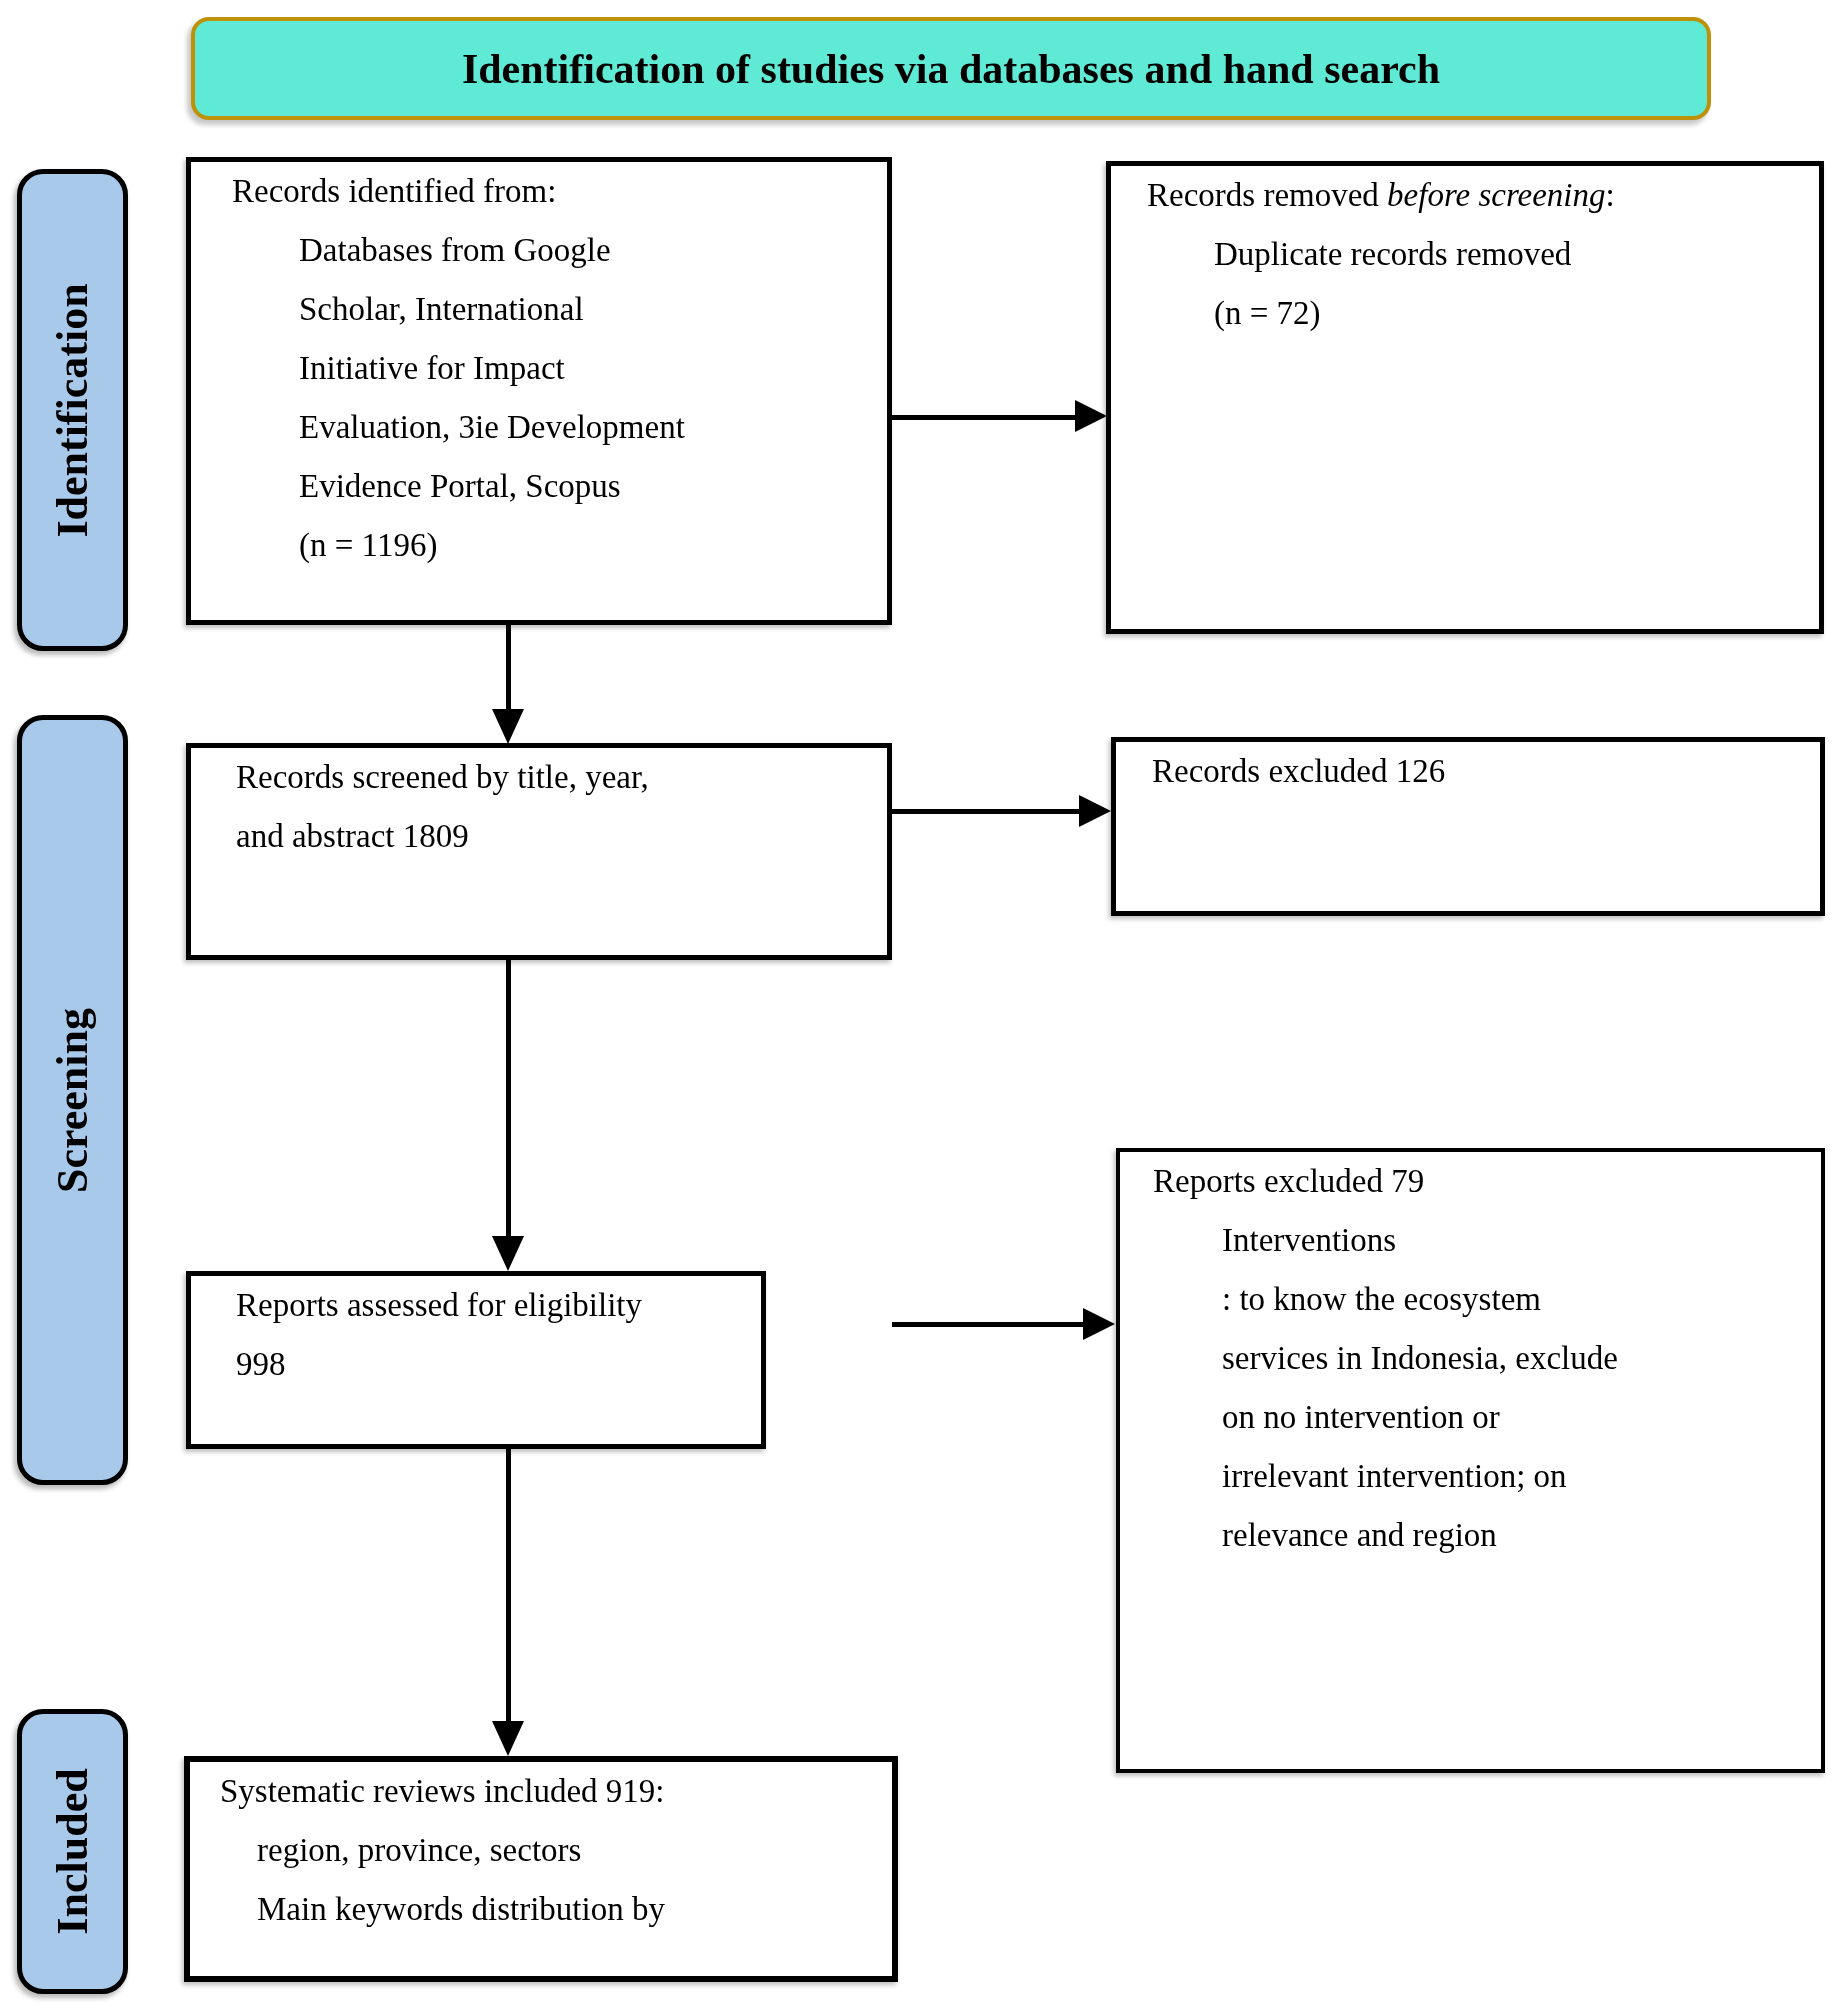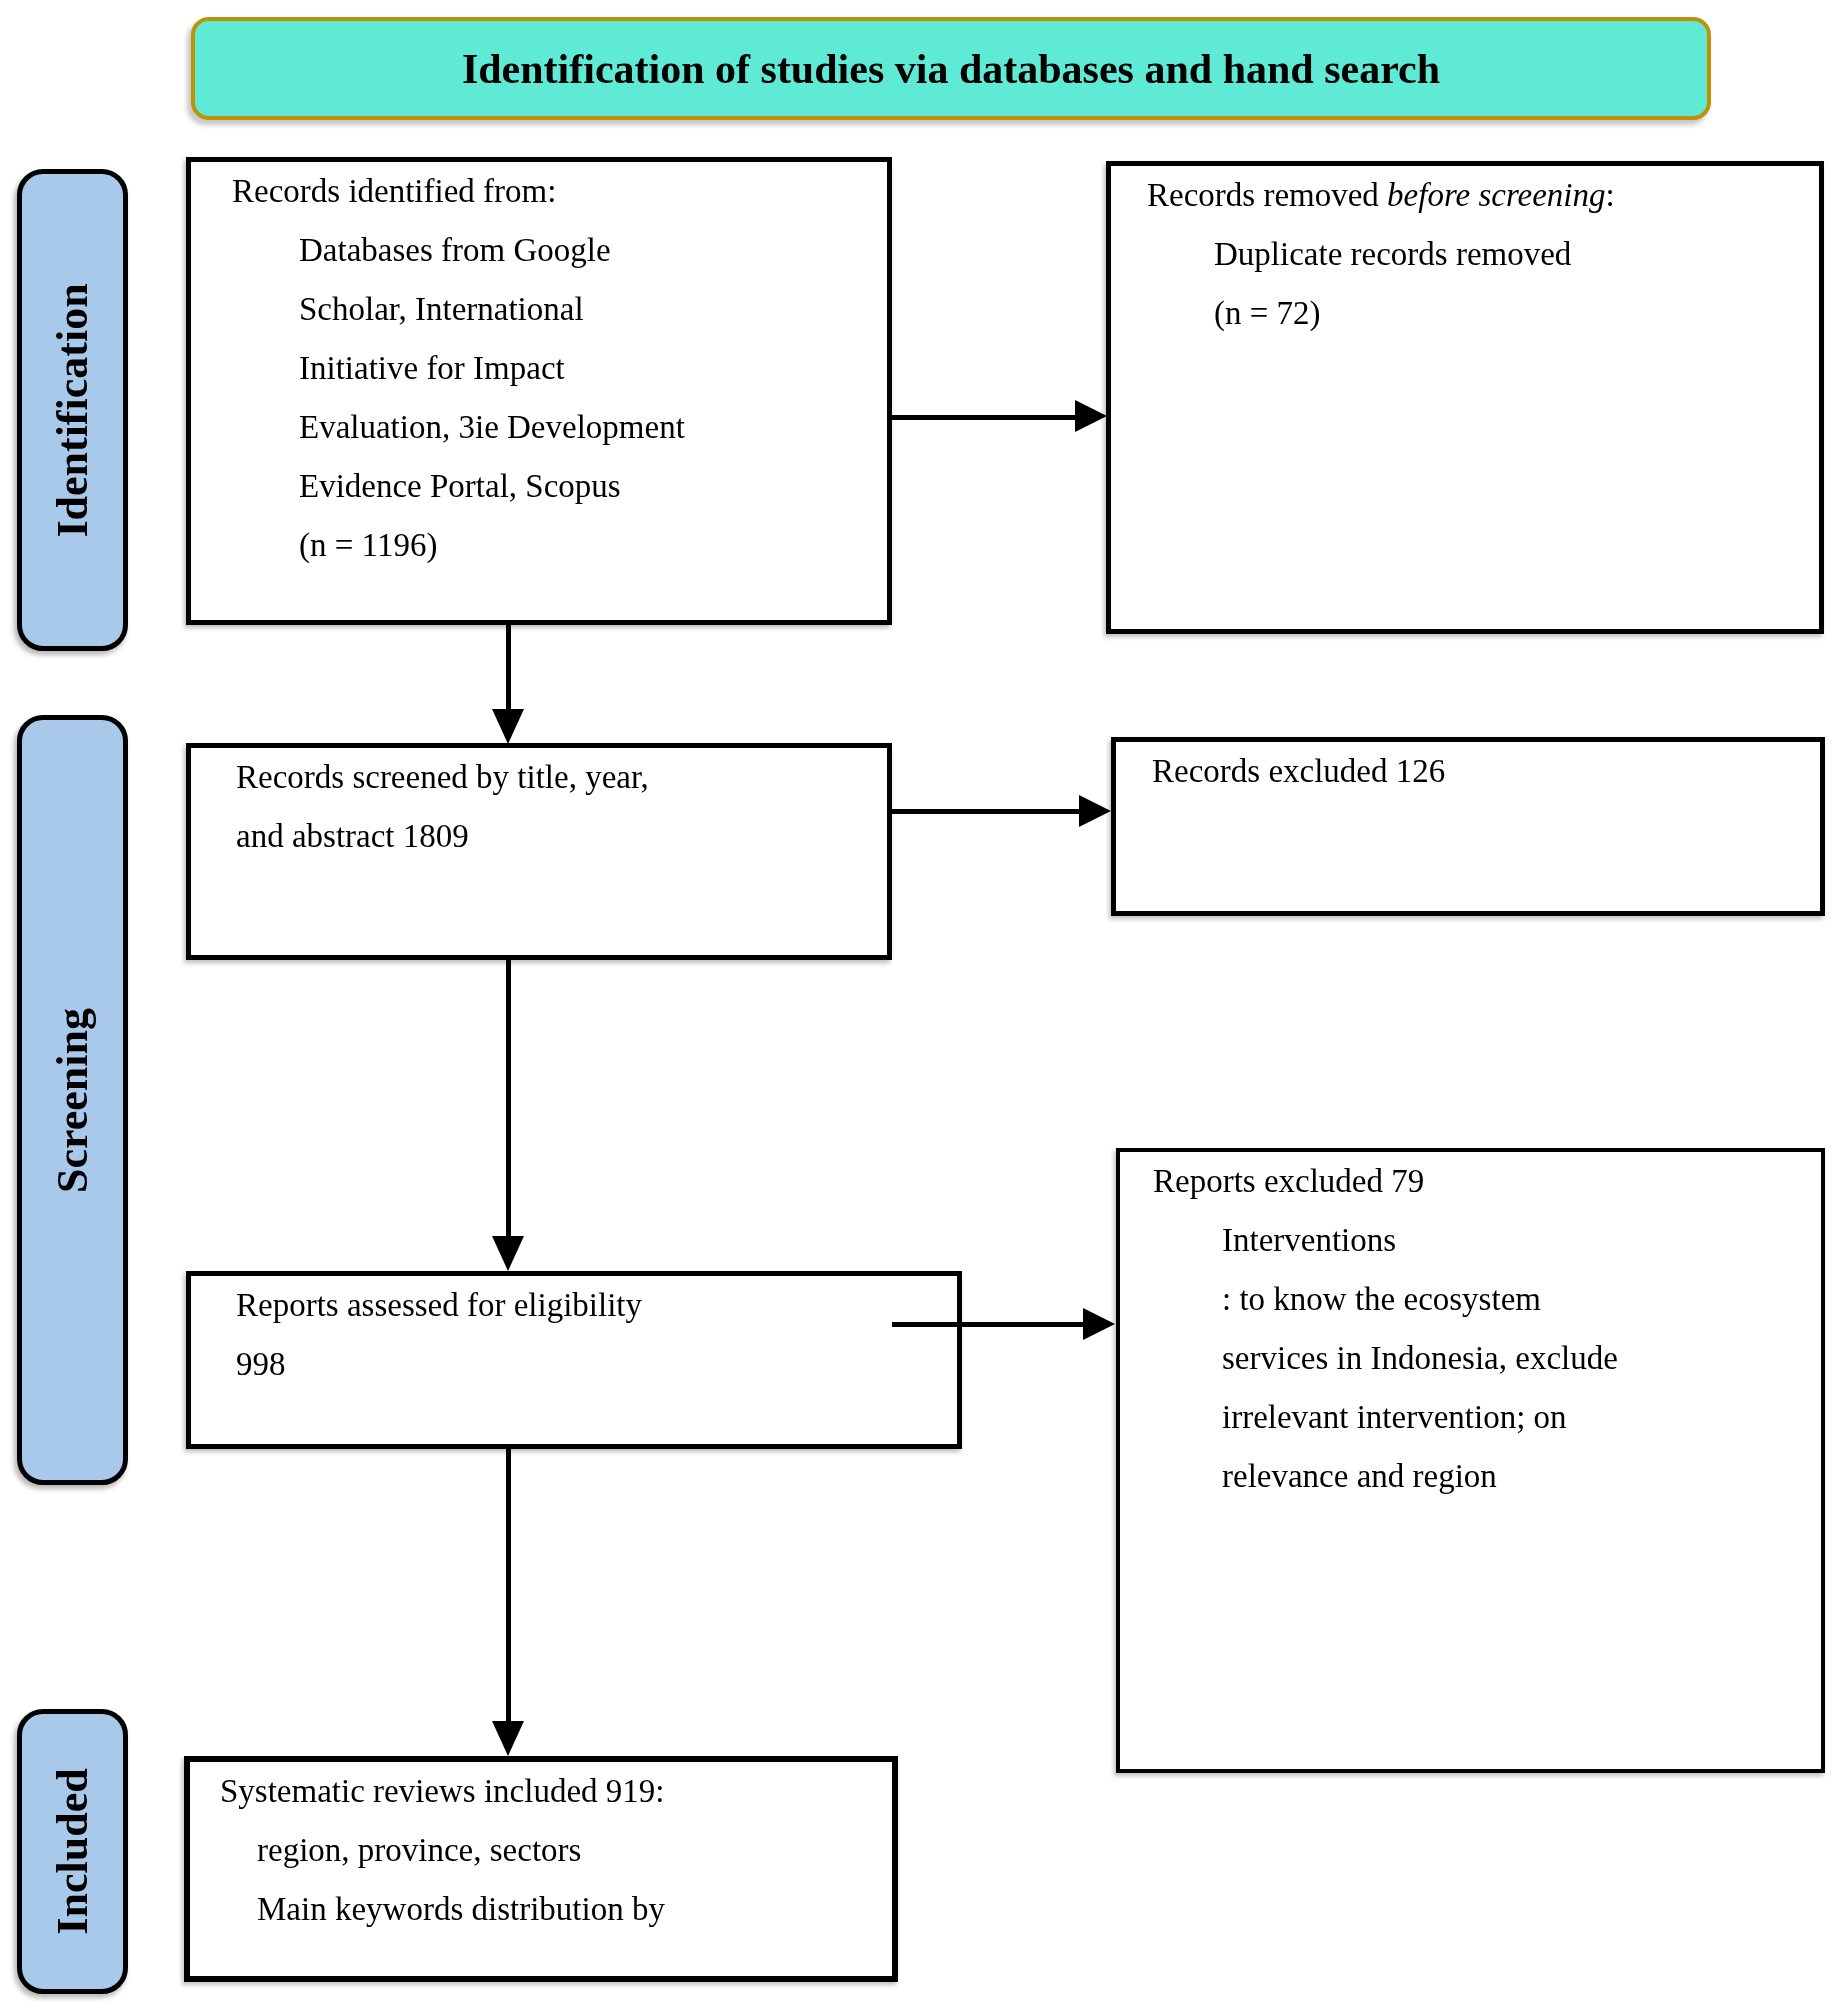--- a/index.html
+++ b/index.html
@@ -97,21 +97,21 @@
   }
 
   #box-excluded-records {
     left: 1111px; top: 737px;
     width: 714px; height: 179px;
     padding-left: 36px; padding-right: 17px; font-family: Liberation Serif, serif;
   }
 
   #box-assessed {
     left: 186px; top: 1271px;
-    width: 776px; height: 178px;
+    width: 580px; height: 178px;
     padding-left: 45px; padding-right: 3px;
   }
 
   #box-excluded-reports {
     left: 1116px; top: 1148px;
     width: 709px; height: 625px;
     border-width: 4px;
     padding-left: 33px; padding-right: 17px;
   }
   #box-excluded-reports .detail { padding-left: 69px; }
@@ -213,20 +213,21 @@
   <div class="flow-box" id="box-assessed">
     <div class="line">Reports assessed for eligibility</div>
     <div class="line">998</div>
   </div>
 
   <div class="flow-box" id="box-excluded-reports">
     <div class="line">Reports excluded 79</div>
     <div class="detail">Interventions</div>
     <div class="detail">: to know the ecosystem</div>
     <div class="detail">services in Indonesia, exclude</div>
+    <div class="detail">on no intervention or</div>
     <div class="detail">irrelevant intervention; on</div>
     <div class="detail">relevance and region</div>
   </div>
 
   <div class="flow-box" id="box-included">
     <div class="line">Systematic reviews included 919:</div>
     <div class="detail">region, province, sectors</div>
     <div class="detail">Main keywords distribution by</div>
   </div>
 

